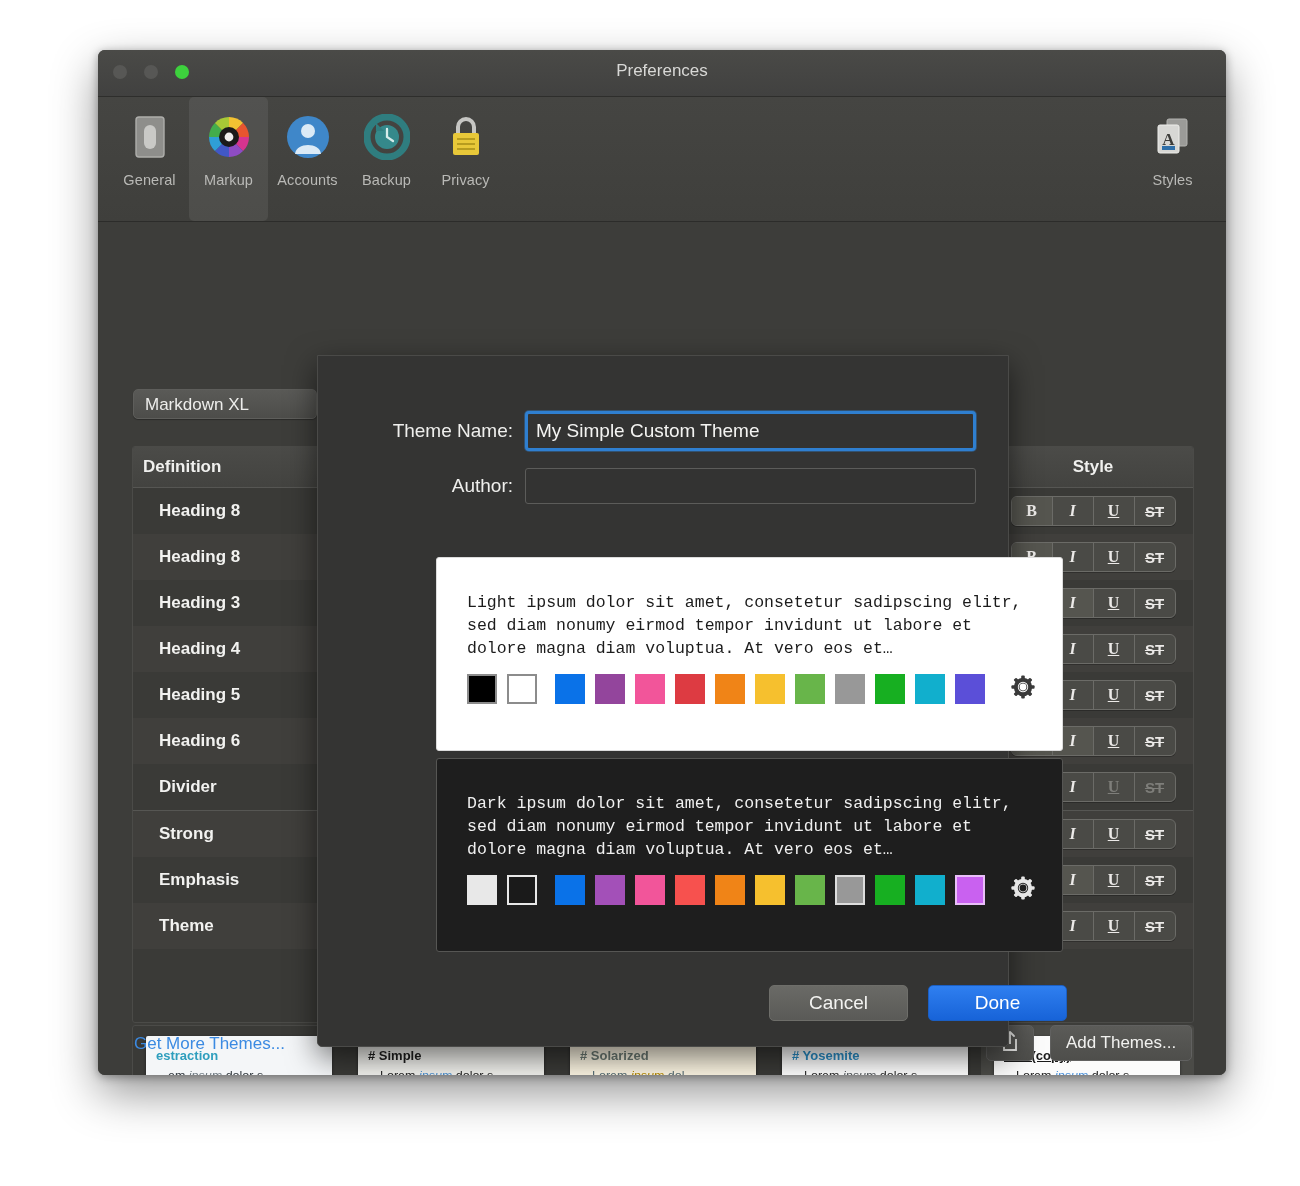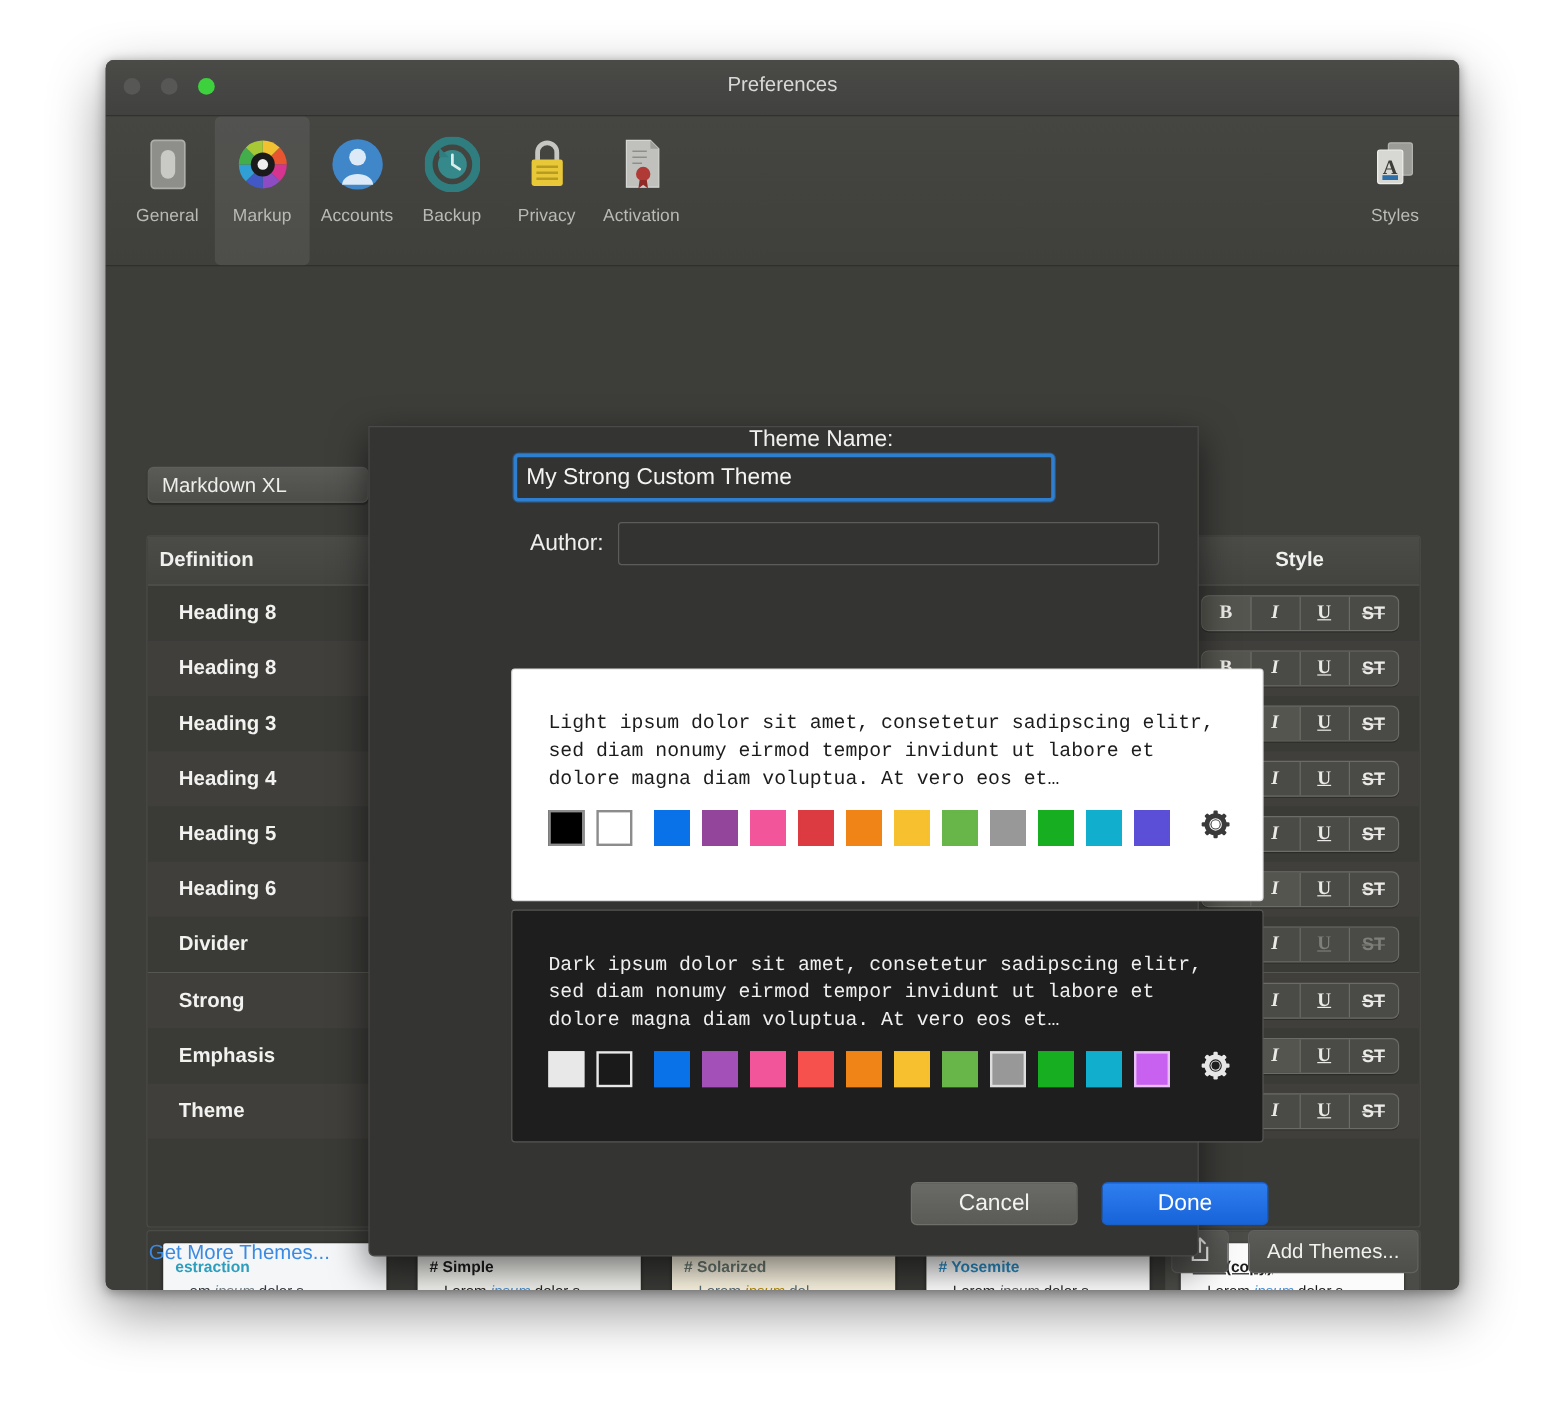--- a/index.html
+++ b/index.html
@@ -6,21 +6,21 @@
   body{
     width:1300px;height:1186px;
     background:#ffffff;
     font-family:"Liberation Sans", sans-serif;
     overflow:hidden;
     position:relative;
   }
 
   
   #window{
-    position:absolute;left:88px;top:50px;width:1128px;height:1025px;
+    position:absolute;left:98px;top:50px;width:1128px;height:1025px;
     background:#3d3d3a;border-radius:7px;
     box-shadow:0 18px 46px rgba(0,0,0,.42), 0 2px 10px rgba(0,0,0,.35);
     overflow:hidden;
   }
 
   
   #titlebar{
     position:relative;height:46px;
     background:linear-gradient(#4a4a47,#414140);
     border-bottom:1px solid #2e2e2c;
@@ -264,36 +264,20 @@
             <g stroke="#b79c1f" stroke-width="2.2">
               <line x1="11" y1="25" x2="29" y2="25"></line>
               <line x1="11" y1="30" x2="29" y2="30"></line>
               <line x1="11" y1="35" x2="29" y2="35"></line>
             </g>
           </svg>
         </div>
         <div class="tb-label">Privacy</div>
       </div>
 
-      <div class="tb-item">
-        <div class="tb-ico">
-          <svg width="40" height="46" viewBox="0 0 40 46">
-            <path d="M7 3 h20 l7 7 v32 h-27 Z" fill="#c0c0bd" stroke="#d6d6d3"></path>
-            <path d="M27 3 l7 7 h-7 Z" fill="#9d9d9a"></path>
-            <g stroke="#8d8d8a" stroke-width="1.3">
-              <line x1="12" y1="12" x2="24" y2="12"></line>
-                <line x1="12" y1="17" x2="24" y2="17"></line>
-              <line x1="12" y1="22" x2="20" y2="22"></line>
-            </g>
-            <circle cx="21" cy="31" r="6" fill="#b03a36"></circle>
-            <path d="M18 36 L17 43 L21 40 L25 43 L24 36 Z" fill="#8e2a27"></path>
-          </svg>
-        </div>
-        <div class="tb-label">Activation</div>
-      </div>
 
     </div>
 
     <div id="tb-right">
       <div class="tb-ico">
         <svg width="44" height="46" viewBox="0 0 44 46">
           <rect x="16" y="5" width="20" height="27" rx="2" fill="#9b9b98" stroke="#b3b3b0"></rect>
           <rect x="7" y="11" width="21" height="28" rx="2" fill="#d7d7d4" stroke="#ededea"></rect>
           <text x="17.5" y="31" font-family="Liberation Serif, serif" font-size="17" font-weight="bold" fill="#3d3d3a" text-anchor="middle">A</text>
           <rect x="11" y="32" width="13" height="4" fill="#2f6fa8"></rect>
@@ -484,23 +468,23 @@
           </svg>
         </span>
       </div>
       <div id="add-themes">
         <span>Add Themes...</span>
       </div>
     </div>
 
     <div id="sheet">
 
-      <div class="field-row" style="flex-direction:column;">
+      <div class="field-row" style="margin-top:55px;">
         <div class="field-label">Theme Name:</div>
-        <div class="tfield focused">My Strong Custom Theme</div>
+        <div class="tfield focused">My Simple Custom Theme</div>
       </div>
 
       <div class="field-row" style="margin-top:17px;">
         <div class="field-label">Author:</div>
         <div class="tfield" placeholder=""></div>
       </div>
 
       <div class="preview" id="light-preview" style="top: 201px; background: rgb(255, 255, 255); color: rgb(28, 28, 28); border: 1px solid rgb(220, 220, 220);">
         <div class="ptext">Light ipsum dolor sit amet, consetetur sadipscing elitr, sed diam nonumy eirmod tempor invidunt ut labore et dolore magna diam voluptua. At vero eos et…</div>
         <div class="swatches" id="light-swatches">

